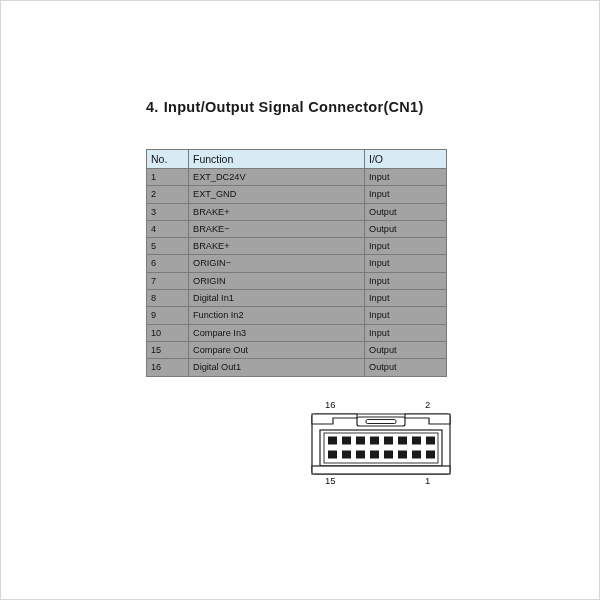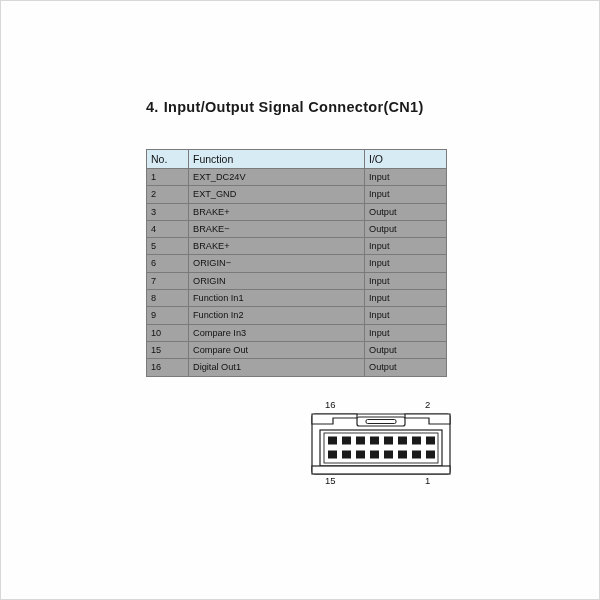--- a/index.html
+++ b/index.html
@@ -150,21 +150,21 @@
         <td class="c-fn">ORIGIN−</td>
         <td class="c-io">Input</td>
       </tr>
       <tr>
         <td class="c-no">7</td>
         <td class="c-fn">ORIGIN</td>
         <td class="c-io">Input</td>
       </tr>
       <tr>
         <td class="c-no">8</td>
-        <td class="c-fn">Function In1</td>
+        <td class="c-fn">Digital In1</td>
         <td class="c-io">Input</td>
       </tr>
       <tr>
         <td class="c-no">9</td>
         <td class="c-fn">Function In2</td>
         <td class="c-io">Input</td>
       </tr>
       <tr>
         <td class="c-no">10</td>
         <td class="c-fn">Compare In3</td>

